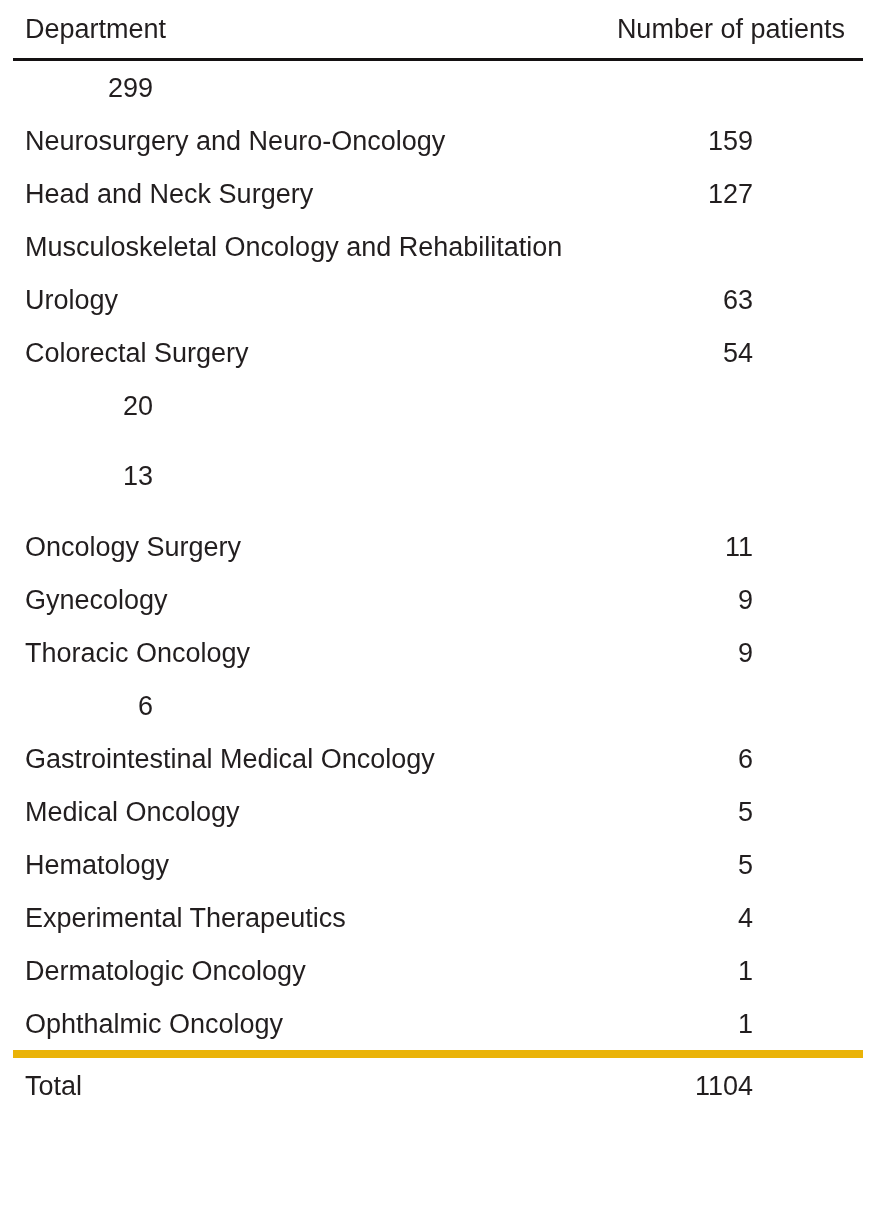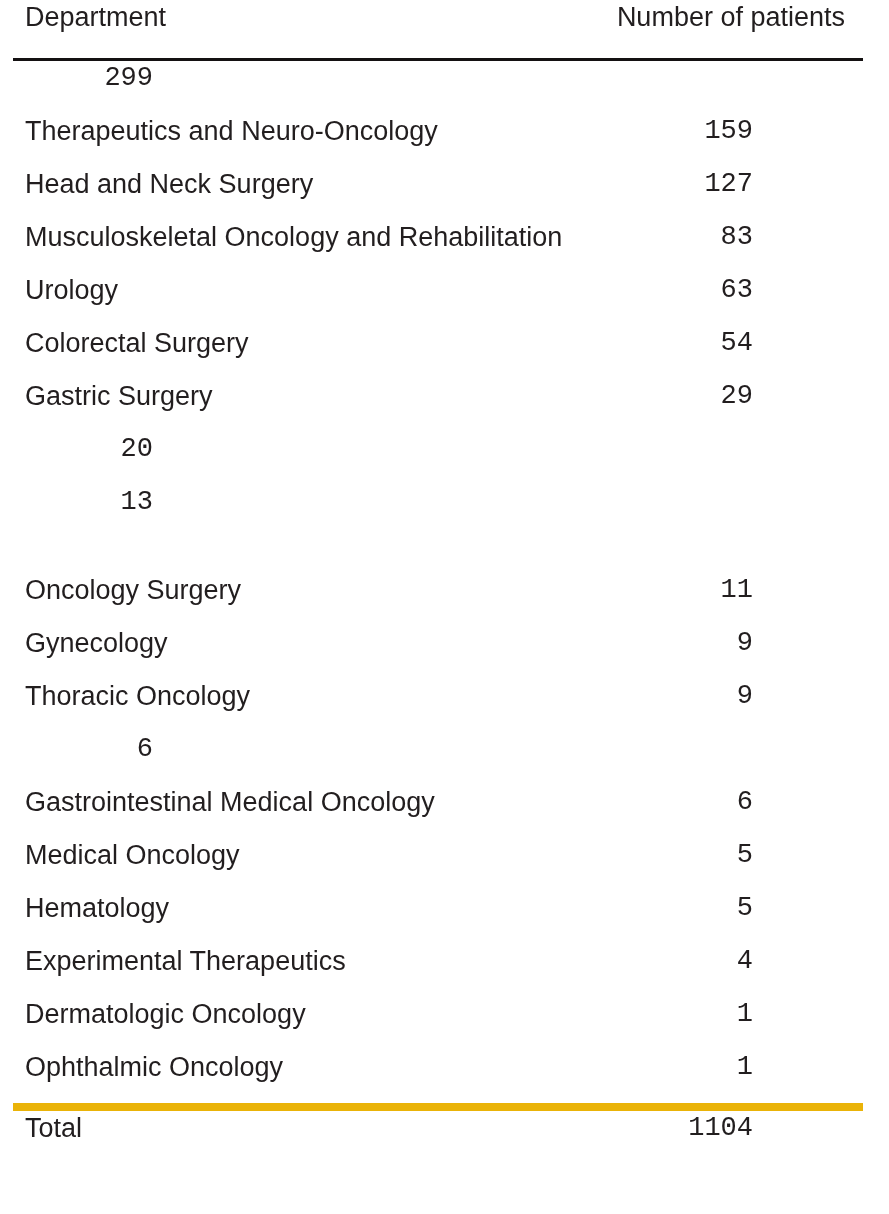--- a/index.html
+++ b/index.html
@@ -15,21 +15,21 @@
     color: #221e1f;
     -webkit-font-smoothing: antialiased;
   }
   .table {
     margin-left: 13px;
     width: 850px;
     box-sizing: border-box;
   }
   .row {
     display: flex;
-    align-items: flex-start;
+    align-items: center;
   }
   .head-row {
     height: 58px;
     border-bottom: 3px solid #141112;
   }
   .trow {
     min-height: 53px;
   }
   .trow.tall {
     min-height: 88px;
@@ -43,21 +43,20 @@
     padding-left: 12px;
     white-space: pre-line;
   }
   .col-num {
     flex: 0 0 auto;
     width: 250px;
     box-sizing: border-box;
     text-align: right;
     padding-right: 110px;
     white-space: nowrap;
-    font-family: Liberation Mono, monospace;
   }
   .col-num-head {
     flex: 0 0 auto;
     width: 260px;
     box-sizing: border-box;
     text-align: right;
     padding-right: 18px;
     white-space: nowrap;
   }
 </style>
@@ -71,48 +70,43 @@
     <div class="col-num-head">Number of patients</div>
   </div>
 
   <div>
   <div class="row trow">
     <div class="col-num">299</div>
   </div>
 
 
   <div class="row trow">
-    <div class="col-dept">Therapeutics and Neuro-Oncology</div>
+    <div class="col-dept">Neurosurgery and Neuro-Oncology</div>
     <div class="col-num">159</div>
   </div>
 
   <div class="row trow">
     <div class="col-dept">Head and Neck Surgery</div>
     <div class="col-num">127</div>
   </div>
 
   <div class="row trow">
     <div class="col-dept">Musculoskeletal Oncology and Rehabilitation</div>
-    <div class="col-num">83</div>
   </div>
 
   <div class="row trow">
     <div class="col-dept">Urology</div>
     <div class="col-num">63</div>
   </div>
 
   <div class="row trow">
     <div class="col-dept">Colorectal Surgery</div>
     <div class="col-num">54</div>
   </div>
 
-  <div class="row trow">
-    <div class="col-dept">Gastric Surgery</div>
-    <div class="col-num">29</div>
-  </div>
 
   <div class="row trow">
     <div class="col-num">20</div>
   </div>
 
   <div class="row trow tall">
     <div class="col-num">13</div>
   </div>
 
   <div class="row trow">

